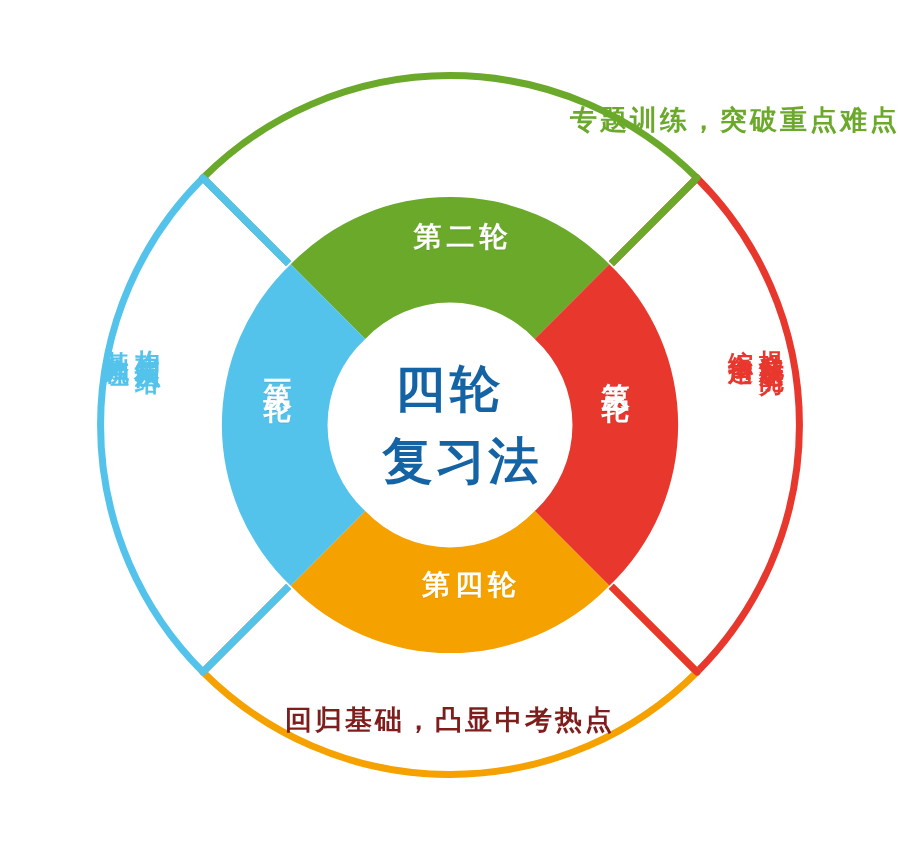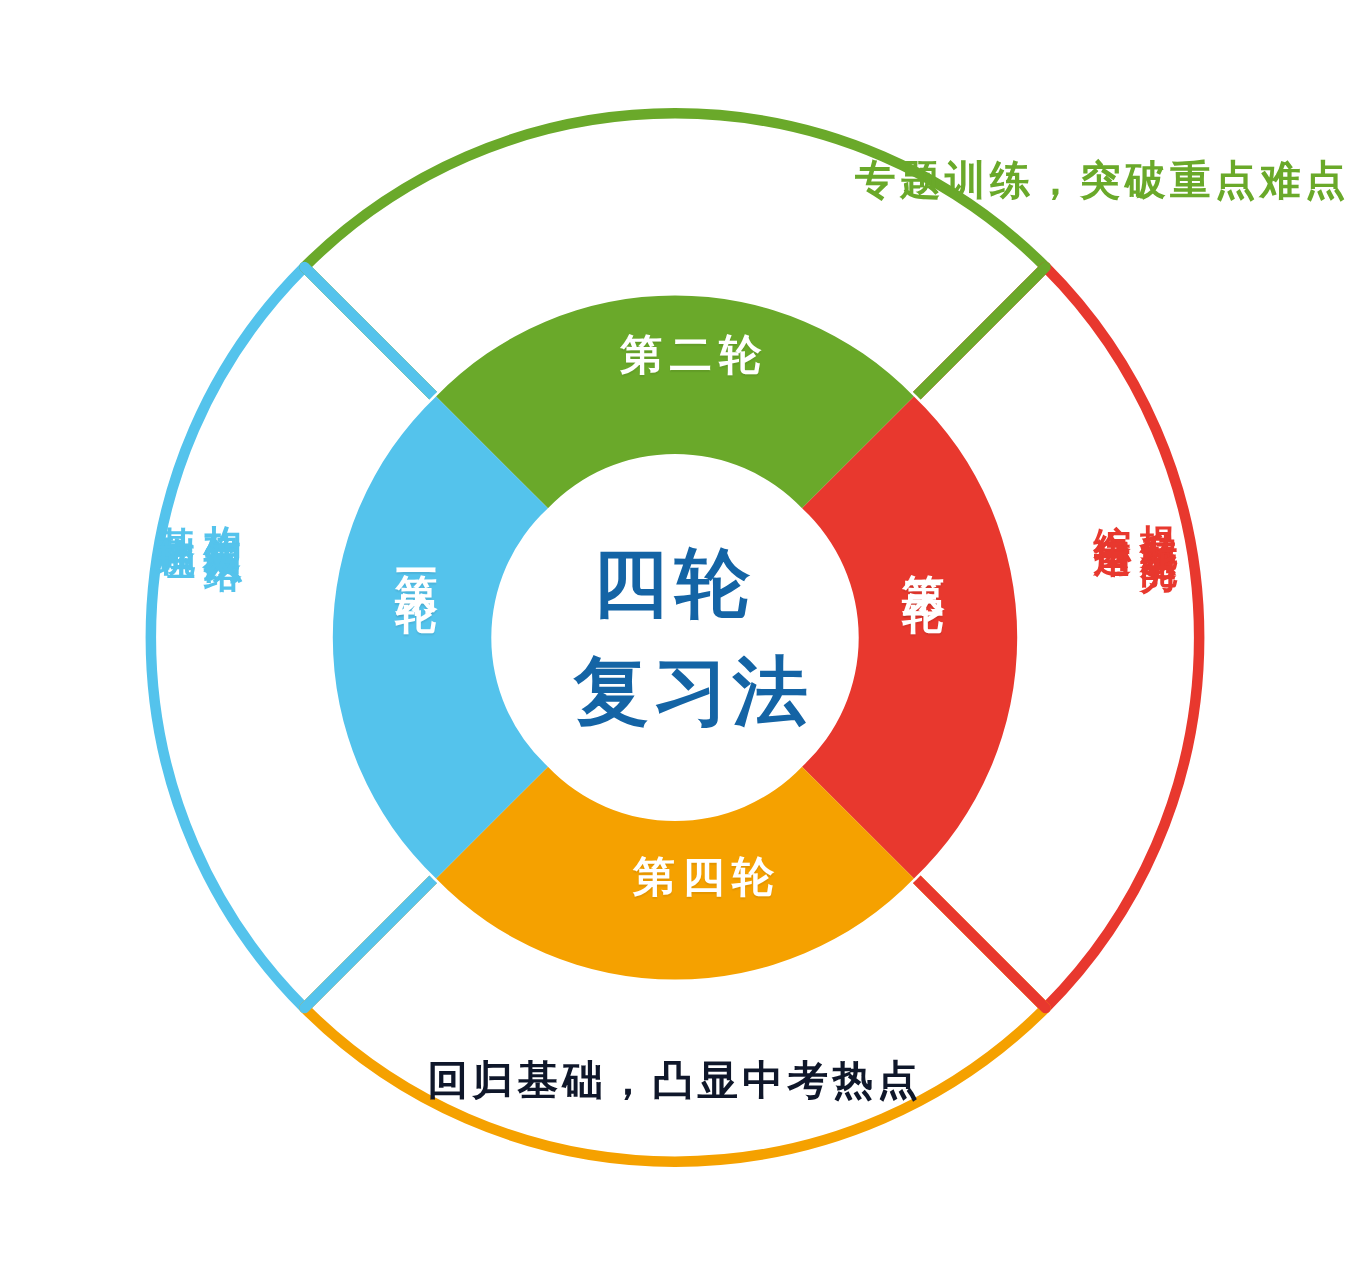--- a/index.html
+++ b/index.html
@@ -205,21 +205,21 @@
                L 365.3 338.9
                A 117 117 0 0 0 365.3 511.1
                Z" fill="#54c3ec"></path>
     </g>
 
     <circle cx="450" cy="425" r="117" fill="#ffffff"></circle>
   </svg>
 
   <div class="lbl caption" id="caption-top" style="color: rgb(106, 169, 42);">专题训练，突破重点难点</div>
 
-  <div class="lbl caption" id="caption-bottom" style="color: #0f172a;">回归基础，凸显中考热点</div>
+  <div class="lbl caption" id="caption-bottom" style="color: #7f1d1d;">回归基础，凸显中考热点</div>
 
   <div class="caption-side" id="caption-left" style="color: rgb(84, 195, 236);">
     <span class="col">构建知识网络</span>
     <span class="col">基础梳理</span>
   </div>
 
   <div class="caption-side" id="caption-right" style="color: rgb(232, 56, 46);">
     <span class="col">提升解题能力</span>
     <span class="col">综合运用</span>
   </div>

